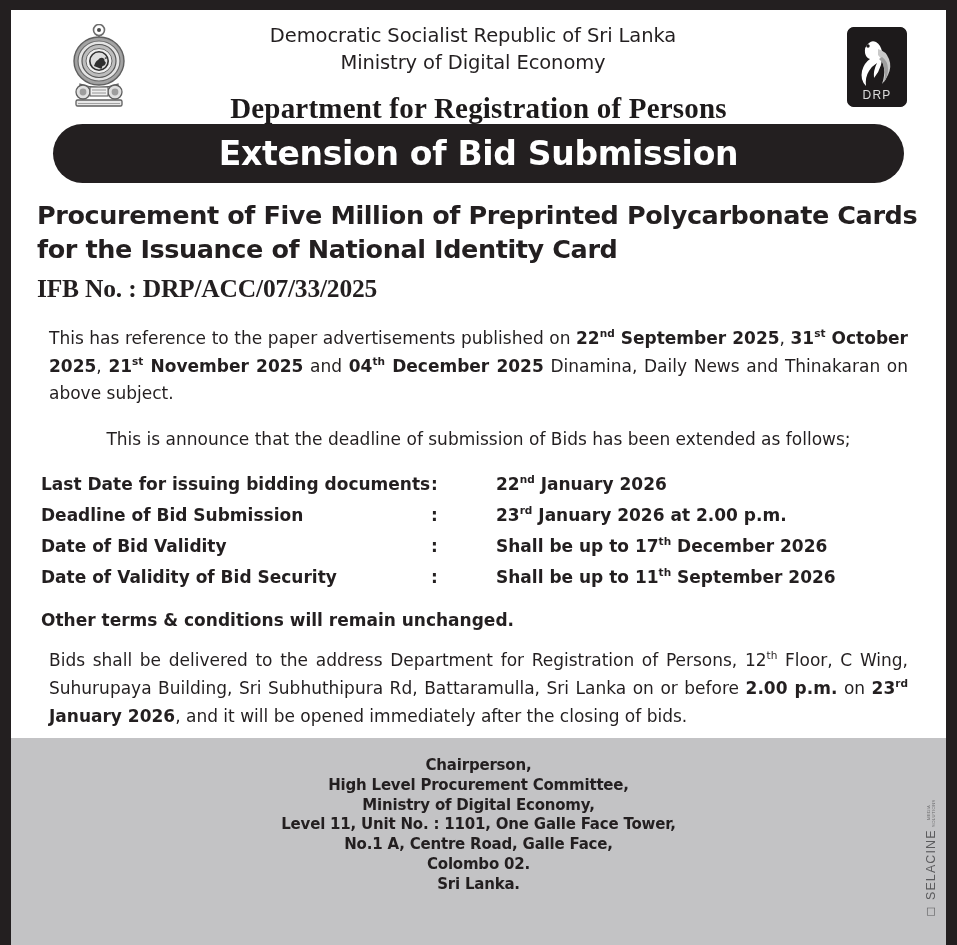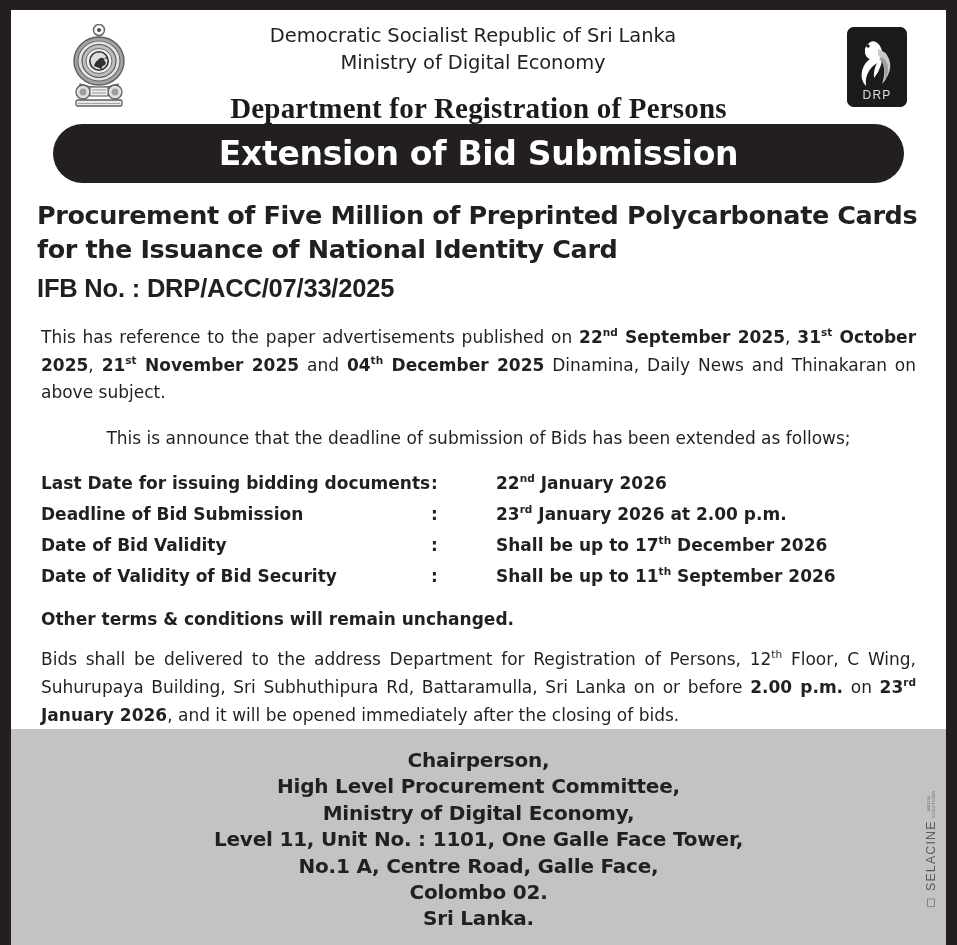--- a/index.html
+++ b/index.html
@@ -105,39 +105,39 @@
     color: #231f20;
   }
   .title-main {
     font-family: "DejaVu Sans", sans-serif;
     font-weight: bold;
     font-size: 25.5px;
     line-height: 1.32;
     letter-spacing: -0.4px;
   }
   .title-ifb {
-    font-family: Liberation Sans, sans-serif;
+    font-family: Liberation Serif, serif;
     font-weight: bold;
     font-size: 25.5px;
     margin-top: 8px;
     letter-spacing: -0.2px;
   }
 
   
   .body-area {
     padding: 0 30px;
     color: #231f20;
     flex: 1 1 auto;
   }
   .para {
     font-family: "DejaVu Sans", sans-serif;
     font-size: 17px;
     line-height: 1.62;
     text-align: justify;
-    margin: 0;
+    margin: 8px;
   }
   .para.p1 { margin-top: 21px; }
   .para.p2 { margin-top: 18px; text-align: center; }
   .para.p3 { margin-top: 17px; }
   .para b { font-weight: bold; }
   sup {
     font-size: 0.62em;
     vertical-align: super;
     line-height: 0;
   }
@@ -173,21 +173,21 @@
     height: 240px;
     text-align: center;
     color: #231f20;
     padding-top: 18px;
     box-sizing: border-box;
     position: relative;
   }
   .footer-line {
     font-family: "DejaVu Sans", sans-serif;
     font-weight: bold;
-    font-size: 20px;
+    font-size: 15px;
     line-height: 1.32;
     letter-spacing: -0.2px;
   }
 
   
   .watermark {
     position: absolute;
     right: 2px;
     top: 60px;
     width: 26px;

